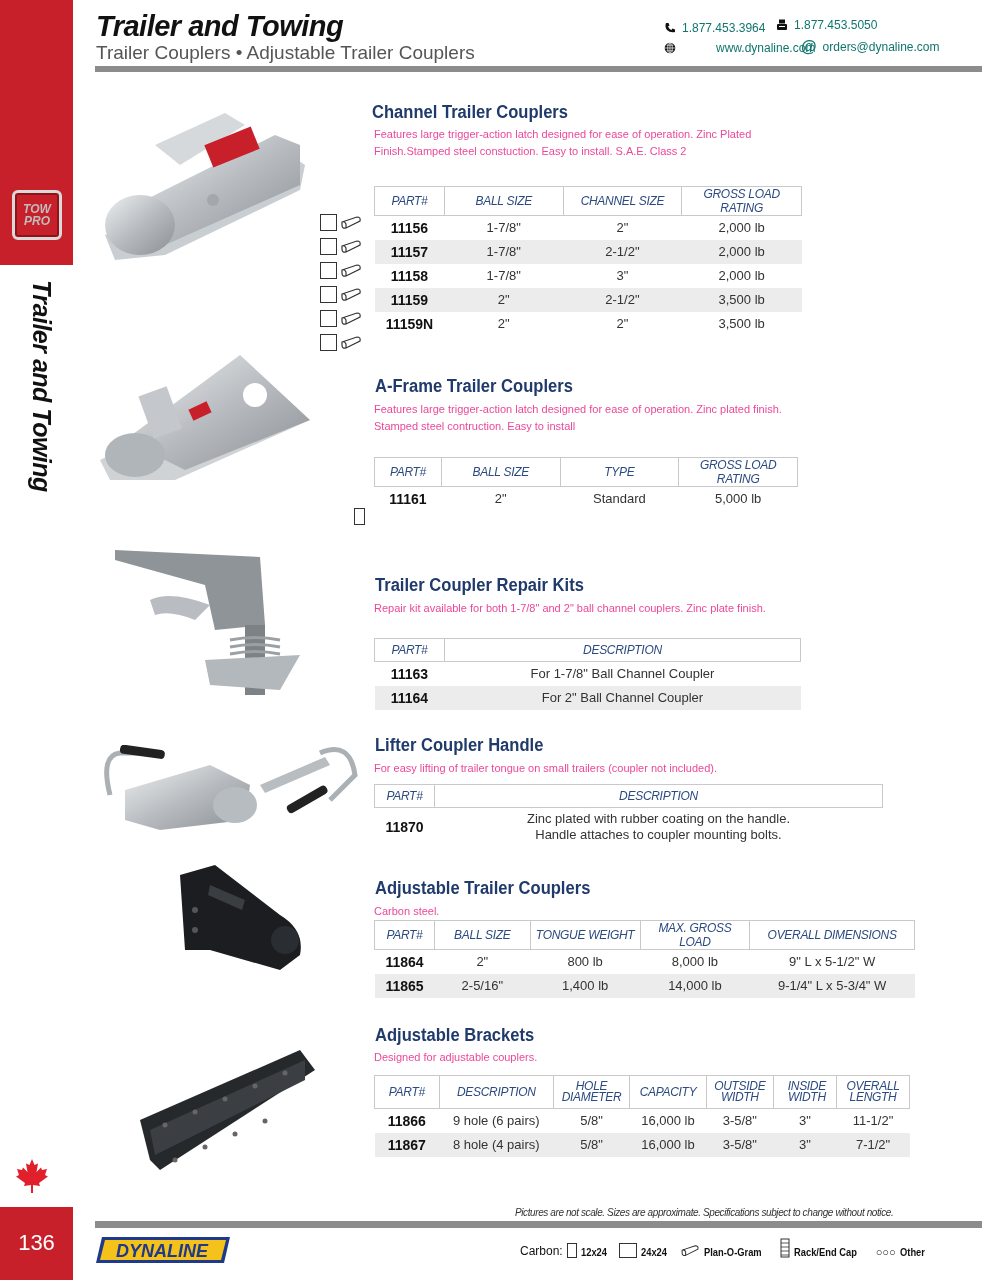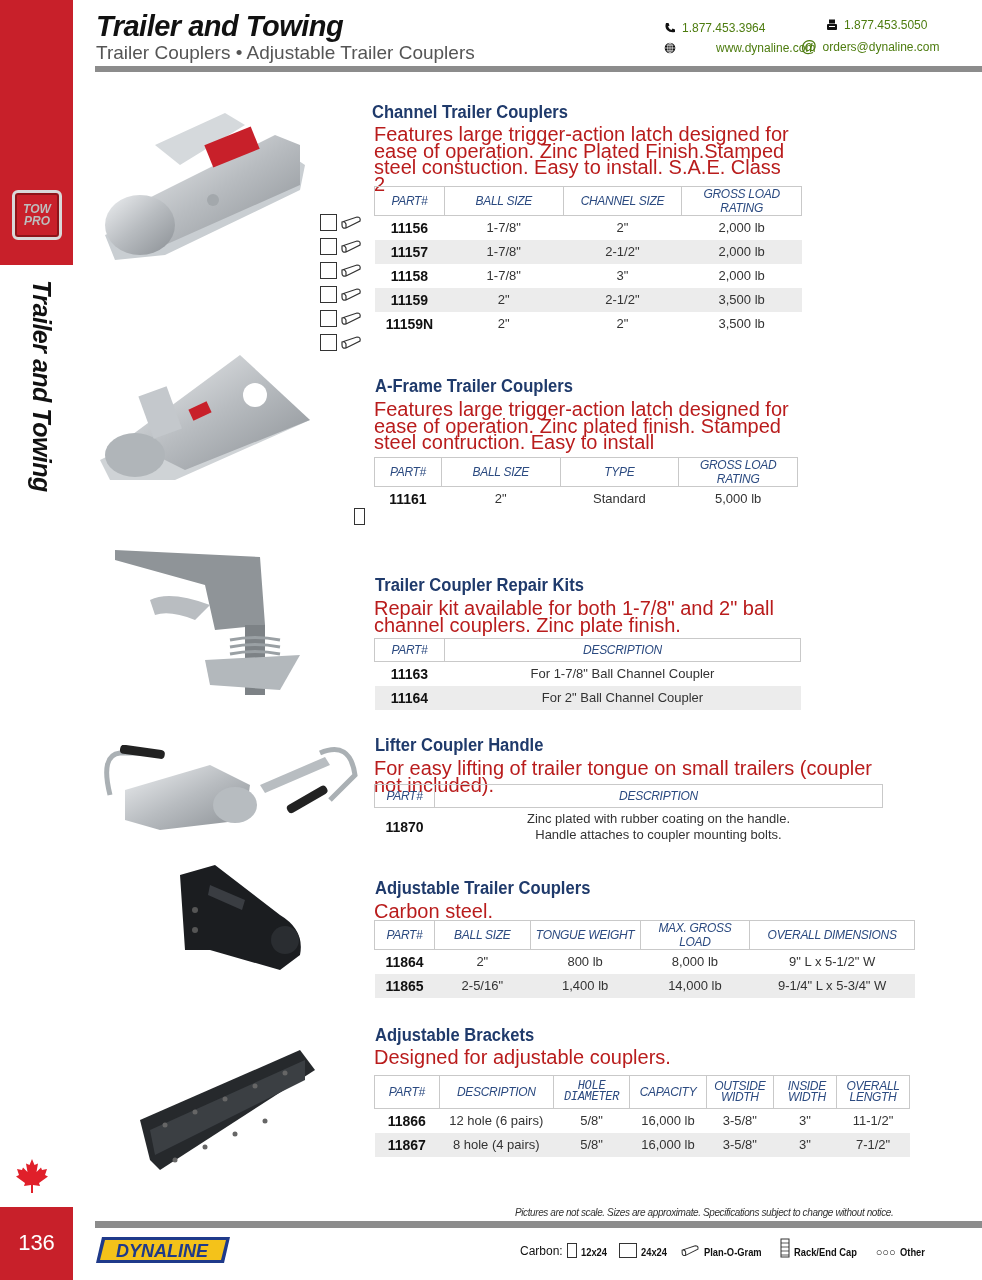--- a/index.html
+++ b/index.html
@@ -12,30 +12,30 @@
   .towpro span { font-family: "Liberation Sans", sans-serif; font-weight: bold; font-style: italic; font-size: 12px; line-height: 12px; color: #bdbdbd; }
   .rail-title { position: absolute; left: 20px; top: 280px; width: 36px; height: 230px; }
   .rail-title span { position: absolute; left: 36px; top: 0; transform-origin: 0 0; transform: rotate(90deg); white-space: nowrap; font-weight: bold; font-style: italic; font-size: 25px; color: #111; letter-spacing: -0.5px; }
   .maple { position: absolute; left: 15px; top: 1158px; width: 34px; height: 36px; }
   .page-tab { position: absolute; left: 0; top: 1207px; width: 73px; height: 73px; background: #c8202a; }
   .page-num { position: absolute; left: 0; top: 1230px; width: 73px; text-align: center; color: #fff; font-size: 22px; }
 
   
   .h-title { position: absolute; left: 96px; top: 10px; font-size: 29px; font-weight: bold; font-style: italic; color: #111; letter-spacing: -0.5px; }
   .h-sub { position: absolute; left: 96px; top: 42px; font-size: 19px; color: #555; }
-  .contact { position: absolute; font-size: 12px; color: #4d7c0f; display: flex; align-items: center; gap: 6px; }
+  .contact { position: absolute; font-size: 12px; color: #0f766e; display: flex; align-items: center; gap: 6px; }
   .contact svg { width: 12px; height: 12px; }
   .hbar { position: absolute; left: 95px; top: 66px; width: 887px; height: 6px; background: #8c8c8c; }
 
   
   .pimg { position: absolute; }
 
   
   .sec-title { position: absolute; font-size: 18px; font-weight: bold; color: #1f3a6b; font-family: "Liberation Sans", sans-serif; transform: scaleX(0.92); transform-origin: 0 0; white-space: nowrap; }
-  .sec-desc { position: absolute; font-size: 20px; color: #b91c1c; line-height: 16.5px; }
+  .sec-desc { position: absolute; font-size: 11px; color: #ec4899; line-height: 16.5px; }
   table.spec { position: absolute; border-collapse: collapse; font-size: 13px; }
   table.spec th { border: 1px solid #c9c9c9; color: #2b4a80; font-style: italic; font-weight: normal; font-size: 12px; height: 23px; padding: 0 4px; text-align: center; transform-origin: center; letter-spacing: -0.3px; }
   table.spec td { height: 24px; text-align: center; color: #333; padding: 0 4px; }
   table.spec td.pn { font-weight: bold; font-size: 14px; color: #111; }
   table.spec tr.alt td { background: #ececec; }
   table.spec th.two { line-height: 11px; }
 
   .mk { position: absolute; display: flex; gap: 3px; align-items: center; }
   .box24 { width: 17px; height: 17px; border: 1.5px solid #333; background: #fff; }
   .box12 { width: 11px; height: 17px; border: 1.5px solid #333; background: #fff; }
@@ -66,21 +66,21 @@
 
 <div class="h-title">Trailer and Towing</div>
 <div class="h-sub">Trailer Couplers • Adjustable Trailer Couplers</div>
 
 <div class="contact" style="left:664px; top:21px;">
   <svg viewBox="0 0 12 12">
       <path d="M2 1 L4.5 1 L5.5 3.5 L4 4.5 Q5 7 7.5 8 L8.5 6.5 L11 7.5 L11 10 Q6 11 3 8 Q0.5 5 2 1 Z" fill="#111"></path>
     </svg>
   <span>1.877.453.3964</span>
 </div>
-<div class="contact" style="left:826px; top:18px;text-align:right;">
+<div class="contact" style="left:776px; top:18px;text-align:right;">
   <svg viewBox="0 0 12 12">
       <rect x="3" y="0.5" width="6" height="4" fill="#111"></rect>
       <rect x="1" y="5" width="10" height="6" rx="1" fill="#111"></rect>
       <rect x="3" y="7" width="6" height="1" fill="#fff"></rect>
     </svg>
   <span>1.877.453.5050</span>
 </div>
 <div class="contact" style="left:664px; top:41px;gap:40px;">
   <svg viewBox="0 0 12 12">
       <circle cx="6" cy="6" r="5.3" fill="#111"></circle>
@@ -359,41 +359,41 @@
       <col style="width:73px">
       <col style="width:74px">
       <col style="width:64px">
       <col style="width:61px">
       <col style="width:70px">
     </colgroup>
   <tbody>
       <tr>
     <th style="height:33px;">PART#</th>
     <th style="height:33px;">DESCRIPTION</th>
-    <th class="two" style="height:33px;font-family:Liberation Mono, monospace;">
+    <th class="two" style="height:33px;">
           <div>HOLE</div>
           <div>DIAMETER</div>
         </th>
     <th style="height:33px;">CAPACITY</th>
     <th class="two" style="height:33px;">
           <div>OUTSIDE</div>
           <div>WIDTH</div>
         </th>
     <th class="two" style="height:33px;padding-left:8px;">
           <div>INSIDE</div>
           <div>WIDTH</div>
         </th>
     <th class="two" style="height:33px;">
           <div>OVERALL</div>
           <div>LENGTH</div>
         </th>
   </tr>
   <tr>
     <td class="pn">11866</td>
-    <td>12 hole (6 pairs)</td>
+    <td>9 hole (6 pairs)</td>
     <td>5/8"</td>
     <td>16,000 lb</td>
     <td>3-5/8"</td>
     <td>3"</td>
     <td>11-1/2"</td>
   </tr>
   <tr class="alt">
     <td class="pn">11867</td>
     <td>8 hole (4 pairs)</td>
     <td>5/8"</td>

